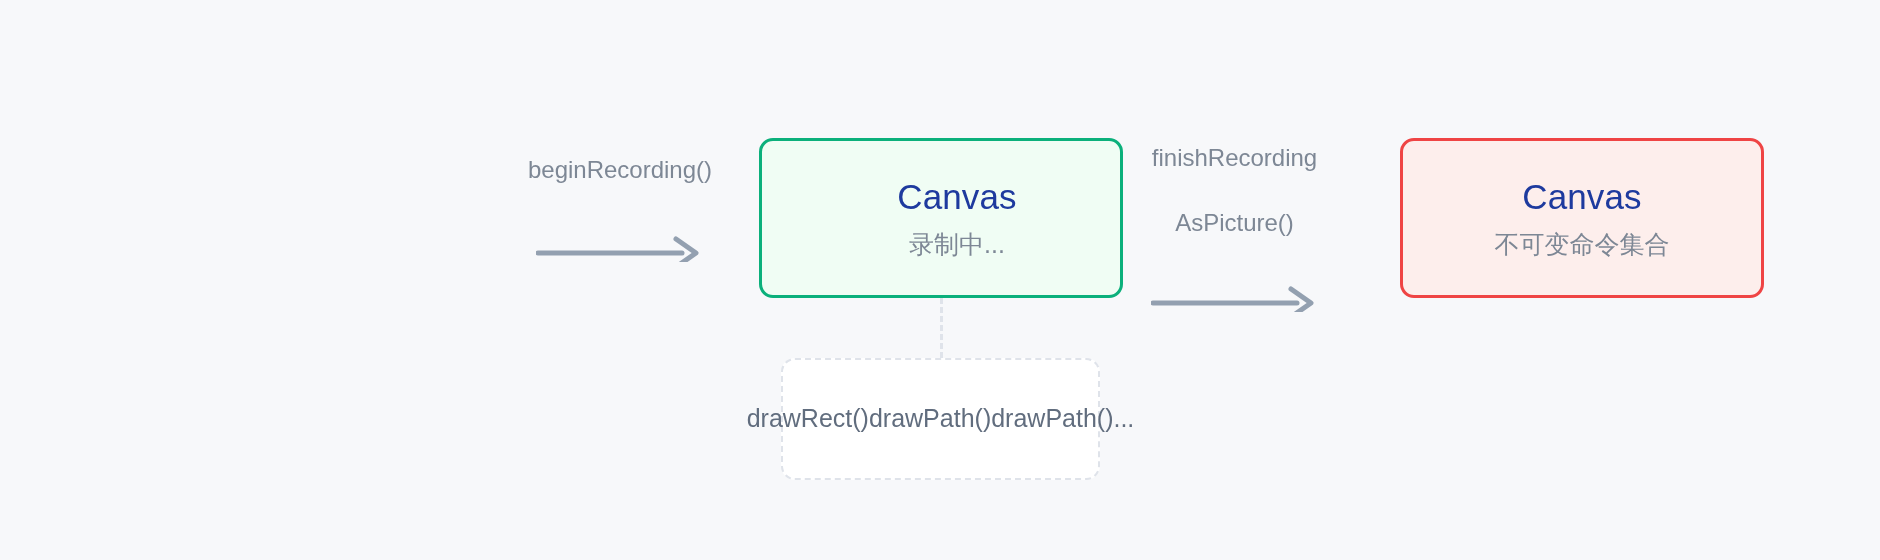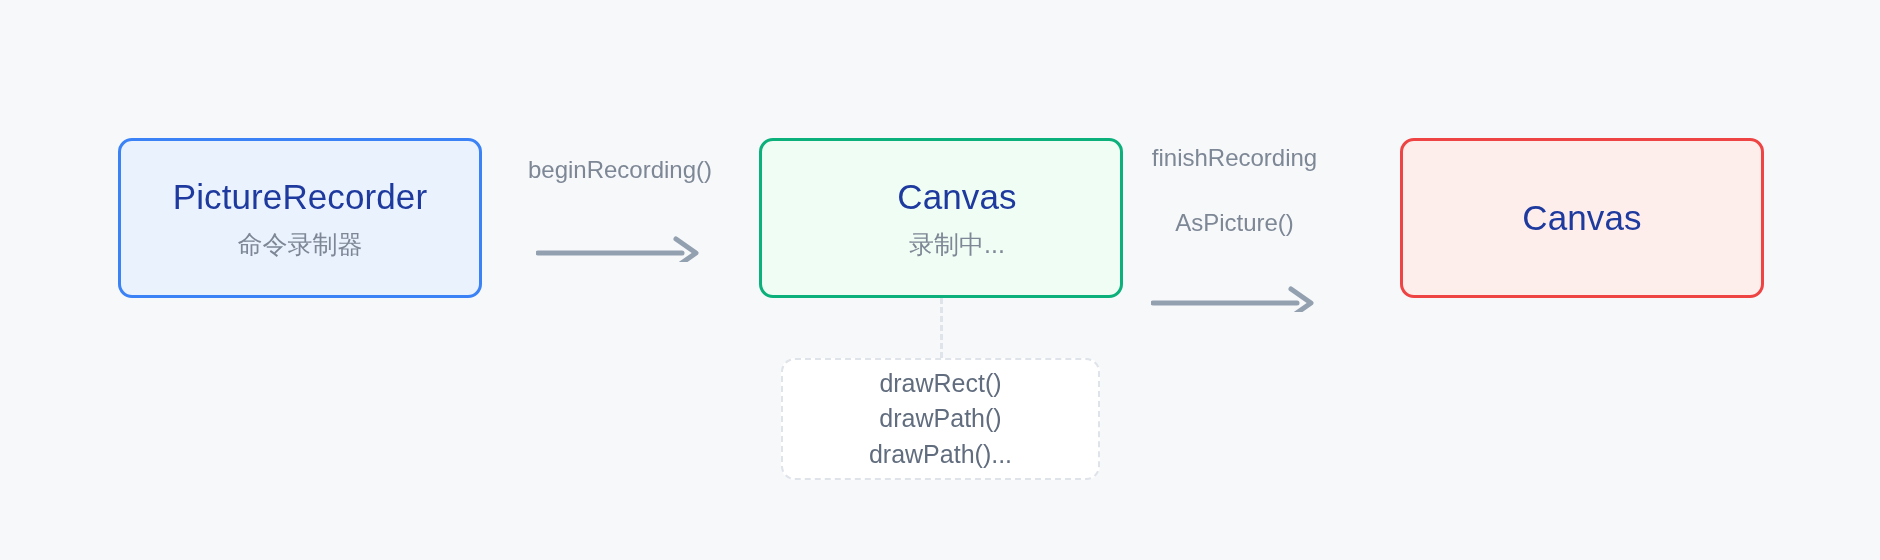--- a/index.html
+++ b/index.html
@@ -117,40 +117,36 @@
     position: absolute;
     left: 781px;
     top: 358px;
     width: 319px;
     height: 122px;
     box-sizing: border-box;
     border: 2px dashed #dfe3ea;
     border-radius: 14px;
     background: #ffffff;
     display: flex;
-    flex-direction: column;
+    flex-direction: row;
     align-items: center;
     justify-content: center;
   }
   .ops-line {
     font-size: 25px;
     line-height: 1.42;
     color: #616d7e;
     white-space: nowrap;
   }
 </style>
 </head>
 <body>
 
 <div id="diagram">
 
-  <div id="node-recorder" class="node">
-    <div class="node-title">PictureRecorder</div>
-    <div class="node-subtitle">命令录制器</div>
-  </div>
 
   <div id="edge-begin" class="edge">
     <div class="edge-label">beginRecording()</div>
     <svg class="edge-arrow" width="168" height="26" viewBox="0 0 168 26">
       <line x1="2" y1="17" x2="146" y2="17" stroke="#93a0b0" stroke-width="5" stroke-linecap="round"></line>
       <polyline points="140,3 160,17 140,31" fill="none" stroke="#93a0b0" stroke-width="5" stroke-linecap="round" stroke-linejoin="round"></polyline>
     </svg>
   </div>
 
   <div id="node-canvas" class="node">
@@ -162,20 +158,21 @@
     <div class="edge-label">finishRecording</div>
     <div class="edge-label">AsPicture()</div>
     <svg class="edge-arrow" width="168" height="26" viewBox="0 0 168 26">
       <line x1="2" y1="17" x2="146" y2="17" stroke="#93a0b0" stroke-width="5" stroke-linecap="round"></line>
       <polyline points="140,3 160,17 140,31" fill="none" stroke="#93a0b0" stroke-width="5" stroke-linecap="round" stroke-linejoin="round"></polyline>
     </svg>
   </div>
 
   <div id="node-picture" class="node">
     <div class="node-title">Canvas</div>
+    <div class="node-subtitle">不可变命令集合</div>
   </div>
 
   <div id="ops-connector"></div>
 
   <div id="ops-box">
     <div class="ops-line">drawRect()</div>
     <div class="ops-line">drawPath()</div>
     <div class="ops-line">drawPath()...</div>
   </div>
 

